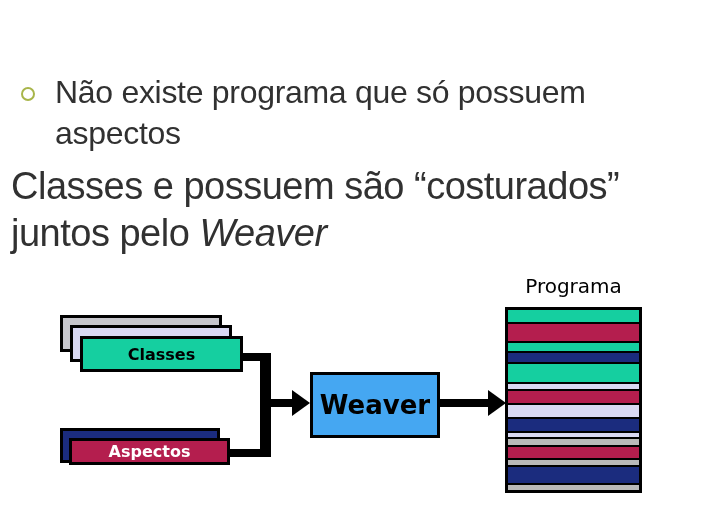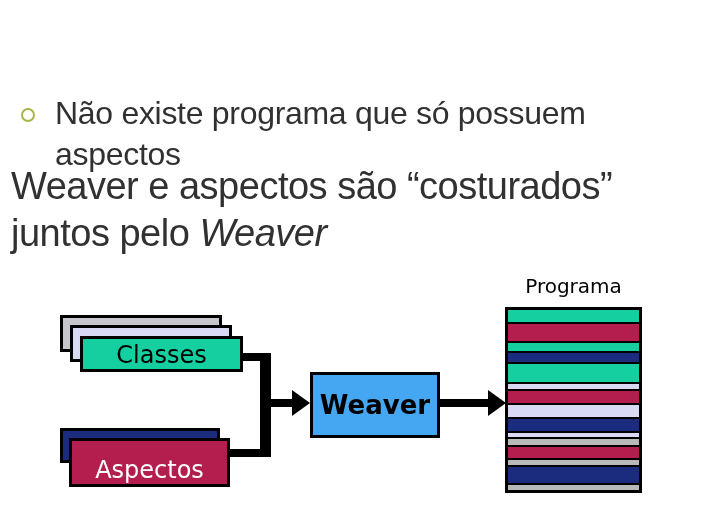--- a/index.html
+++ b/index.html
@@ -20,21 +20,20 @@
     font-size: 38px;
     font-weight: 400;
     line-height: 46px;
     letter-spacing: -0.5px;
     white-space: nowrap;
   }
   .bullet-row {
     position: absolute;
     left: 21px; top: 72px;
     width: 640px;
-    margin-top: 21px;
   }
   .bullet-circle {
     position: absolute;
     left: 0; top: 15px;
     width: 10px; height: 10px;
     border: 2.5px solid var(--bullet-olive);
     border-radius: 50%;
     background: transparent;
   }
   .bullet-text {
@@ -55,31 +54,31 @@
   }
   .statement em { font-style: italic; }
 
   
   .diagram { position: absolute; inset: 0; }
   .card {
     position: absolute;
     border: 3px solid #000;
     box-sizing: border-box;
     display: flex;
-    align-items: flex-end;
+    align-items: center;
     justify-content: center;
     font-family: "DejaVu Sans", sans-serif;
-    font-weight: normal;
-    font-size: 24px;
+    font-weight: bold;
+    font-size: 16px;
   }
   .card-classes-back  { left: 60px; top: 315px; width: 162px; height: 37px; background: var(--card-gray); }
   .card-classes-mid   { left: 70px; top: 325px; width: 162px; height: 37px; background: var(--lavender); }
   .card-classes-front { left: 80px; top: 336px; width: 163px; height: 36px; background: var(--teal); color: #000; }
   .card-aspectos-back { left: 60px; top: 428px; width: 160px; height: 35px; background: var(--navy); }
-  .card-aspectos-front{ left: 69px; top: 438px; width: 161px; height: 49px; background: var(--crimson); color: #ffffff; }
+  .card-aspectos-front{ left: 69px; top: 438px; width: 161px; height: 27px; background: var(--crimson); color: #ffffff; }
 
   .line { position: absolute; background: var(--line); }
   .conn-h1 { left: 242px; top: 353px; width: 26px; height: 8px; }
   .conn-v  { left: 260px; top: 353px; width: 11px; height: 104px; }
   .conn-h2 { left: 230px; top: 449px; width: 38px; height: 8px; }
   .arrow1-shaft { left: 266px; top: 399px; width: 28px; height: 8px; }
   .arrow2-shaft { left: 440px; top: 399px; width: 50px; height: 8px; }
   .arrow-head {
     position: absolute;
     width: 0; height: 0;
@@ -133,21 +132,21 @@
 <body>
 
 <div class="slide">
 
 
   <div class="bullet-row">
     <span class="bullet-circle"></span>
     <p class="bullet-text">Não existe programa que só possuem aspectos</p>
   </div>
 
-  <p class="statement"><span>Weaver e aspectos são “costurados” juntos pelo </span><em>Weaver</em></p>
+  <p class="statement"><span>Classes e possuem são “costurados” juntos pelo </span><em>Weaver</em></p>
 
   <div class="diagram">
 
     <div class="card card-classes-back"></div>
     <div class="card card-classes-mid"></div>
     <div class="card card-classes-front">
       <span>Classes</span>
     </div>
 
     <div class="card card-aspectos-back"></div>

